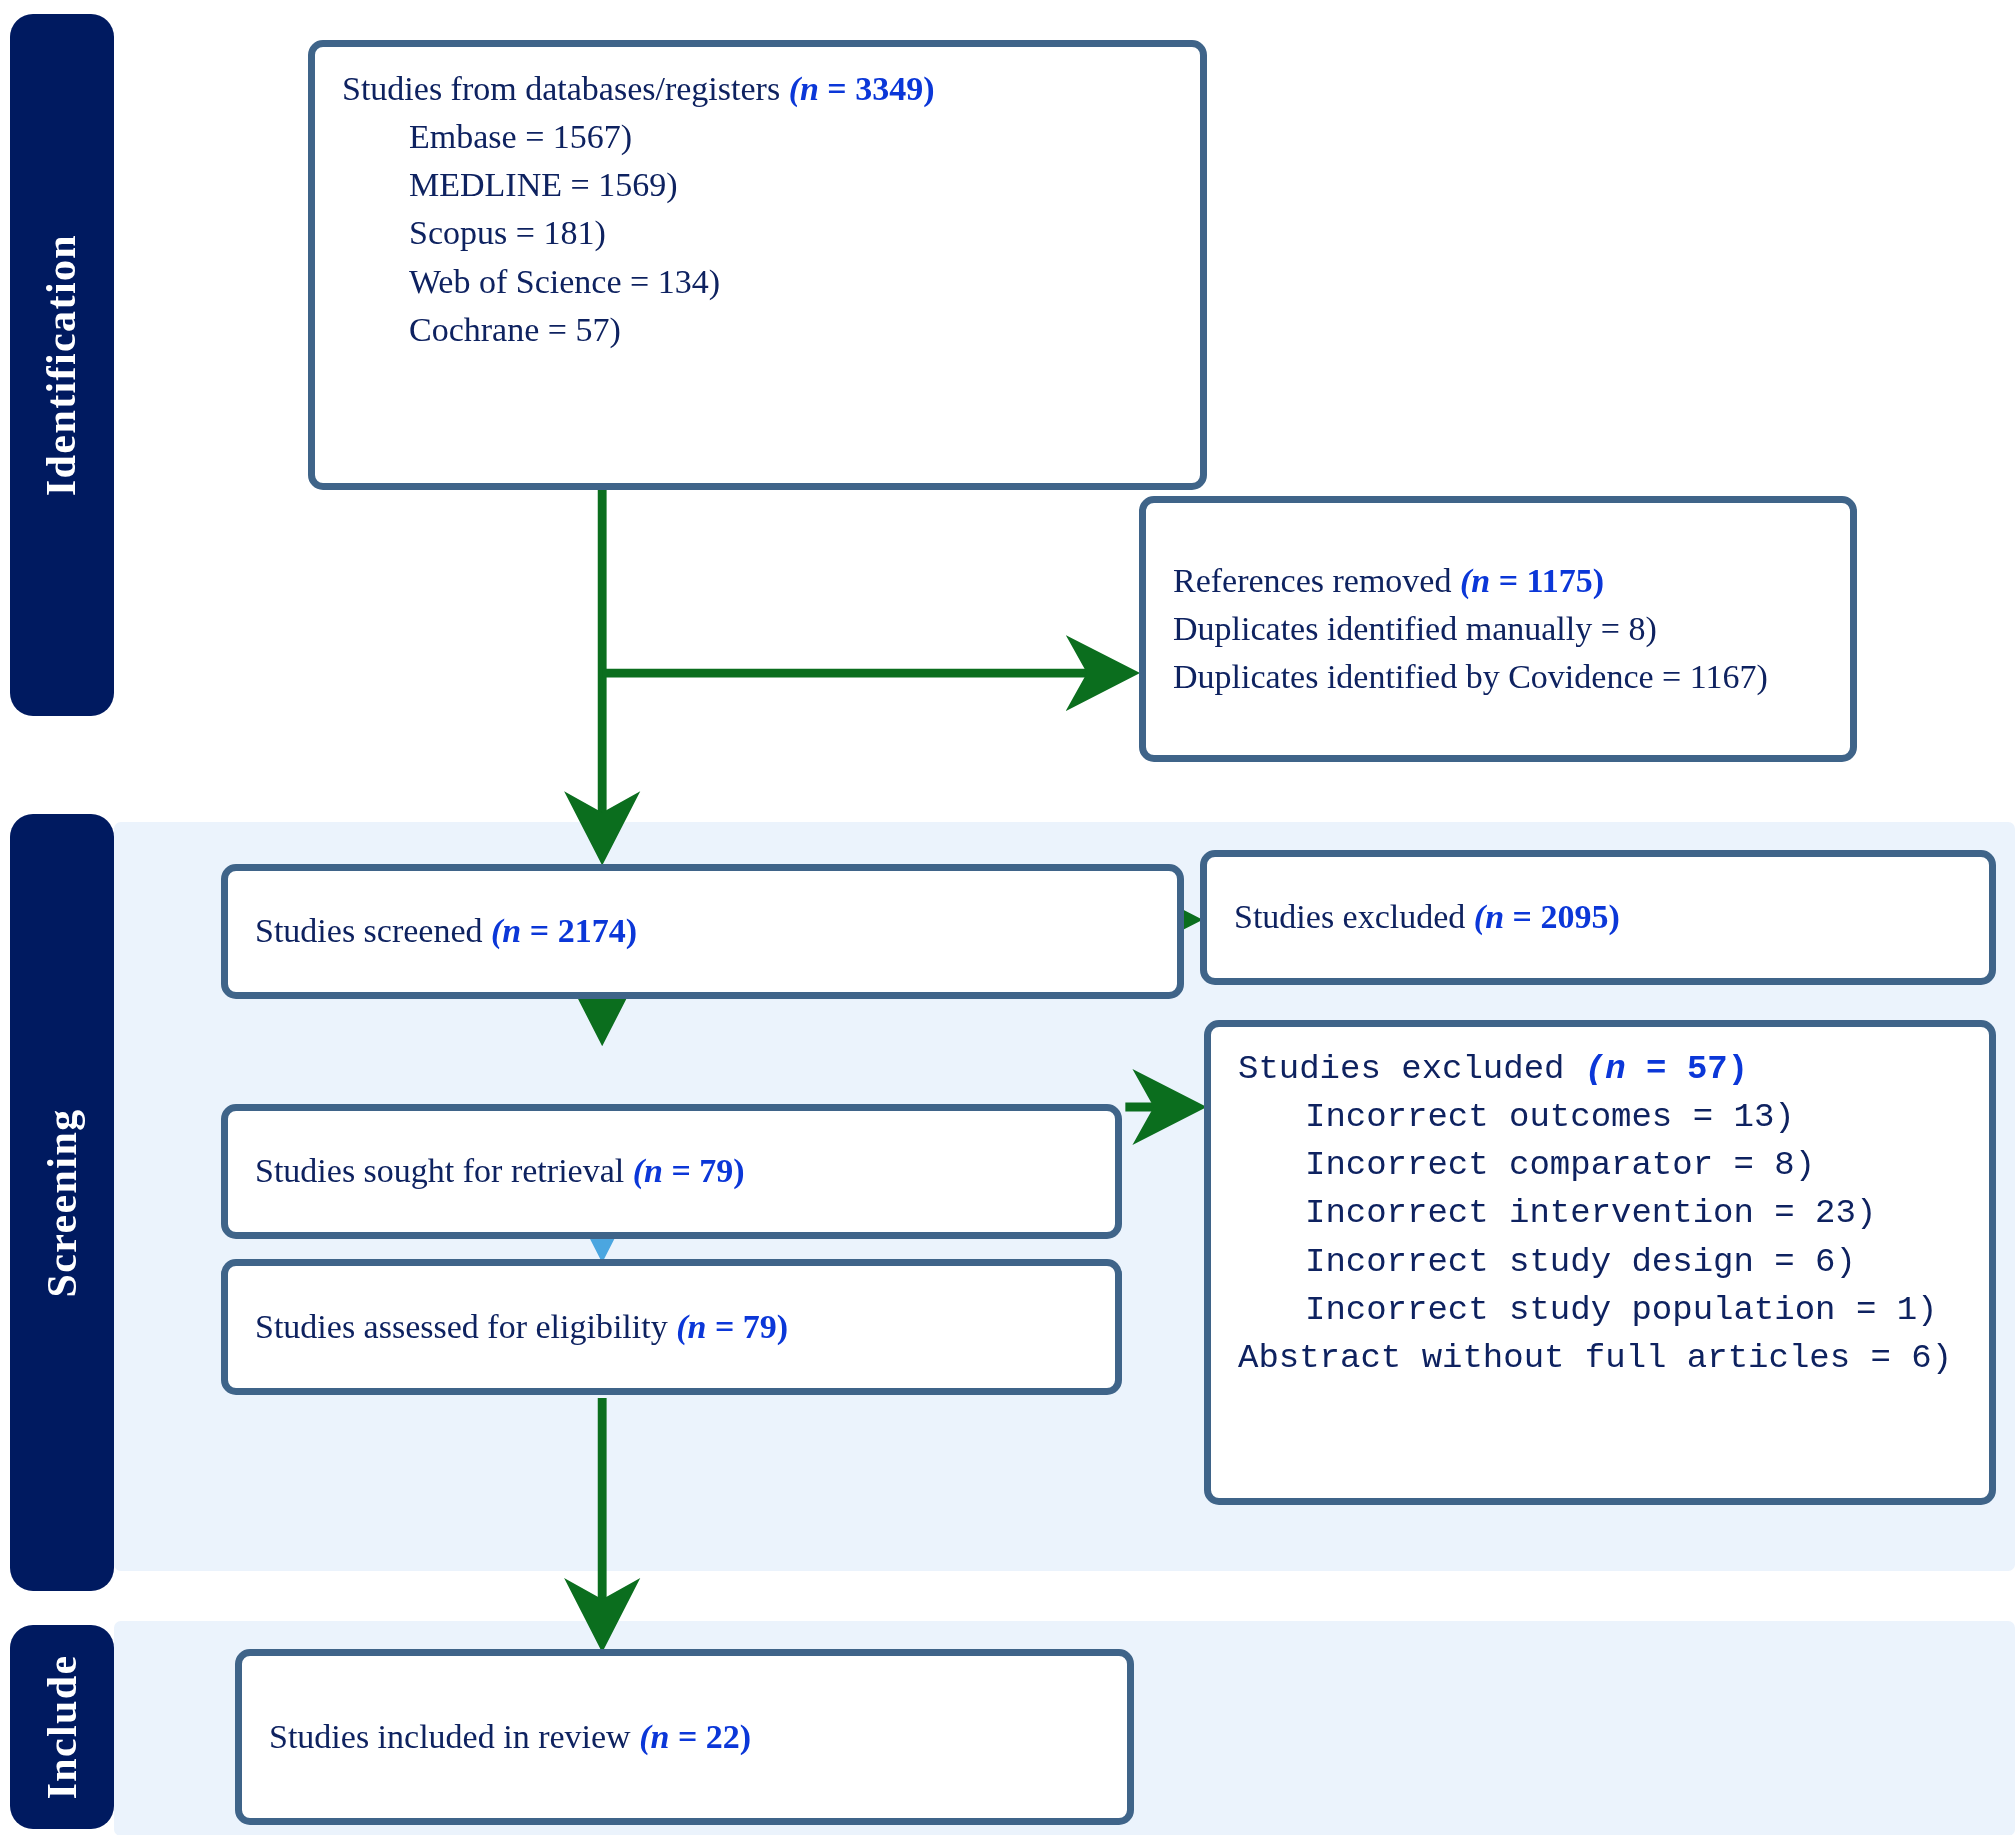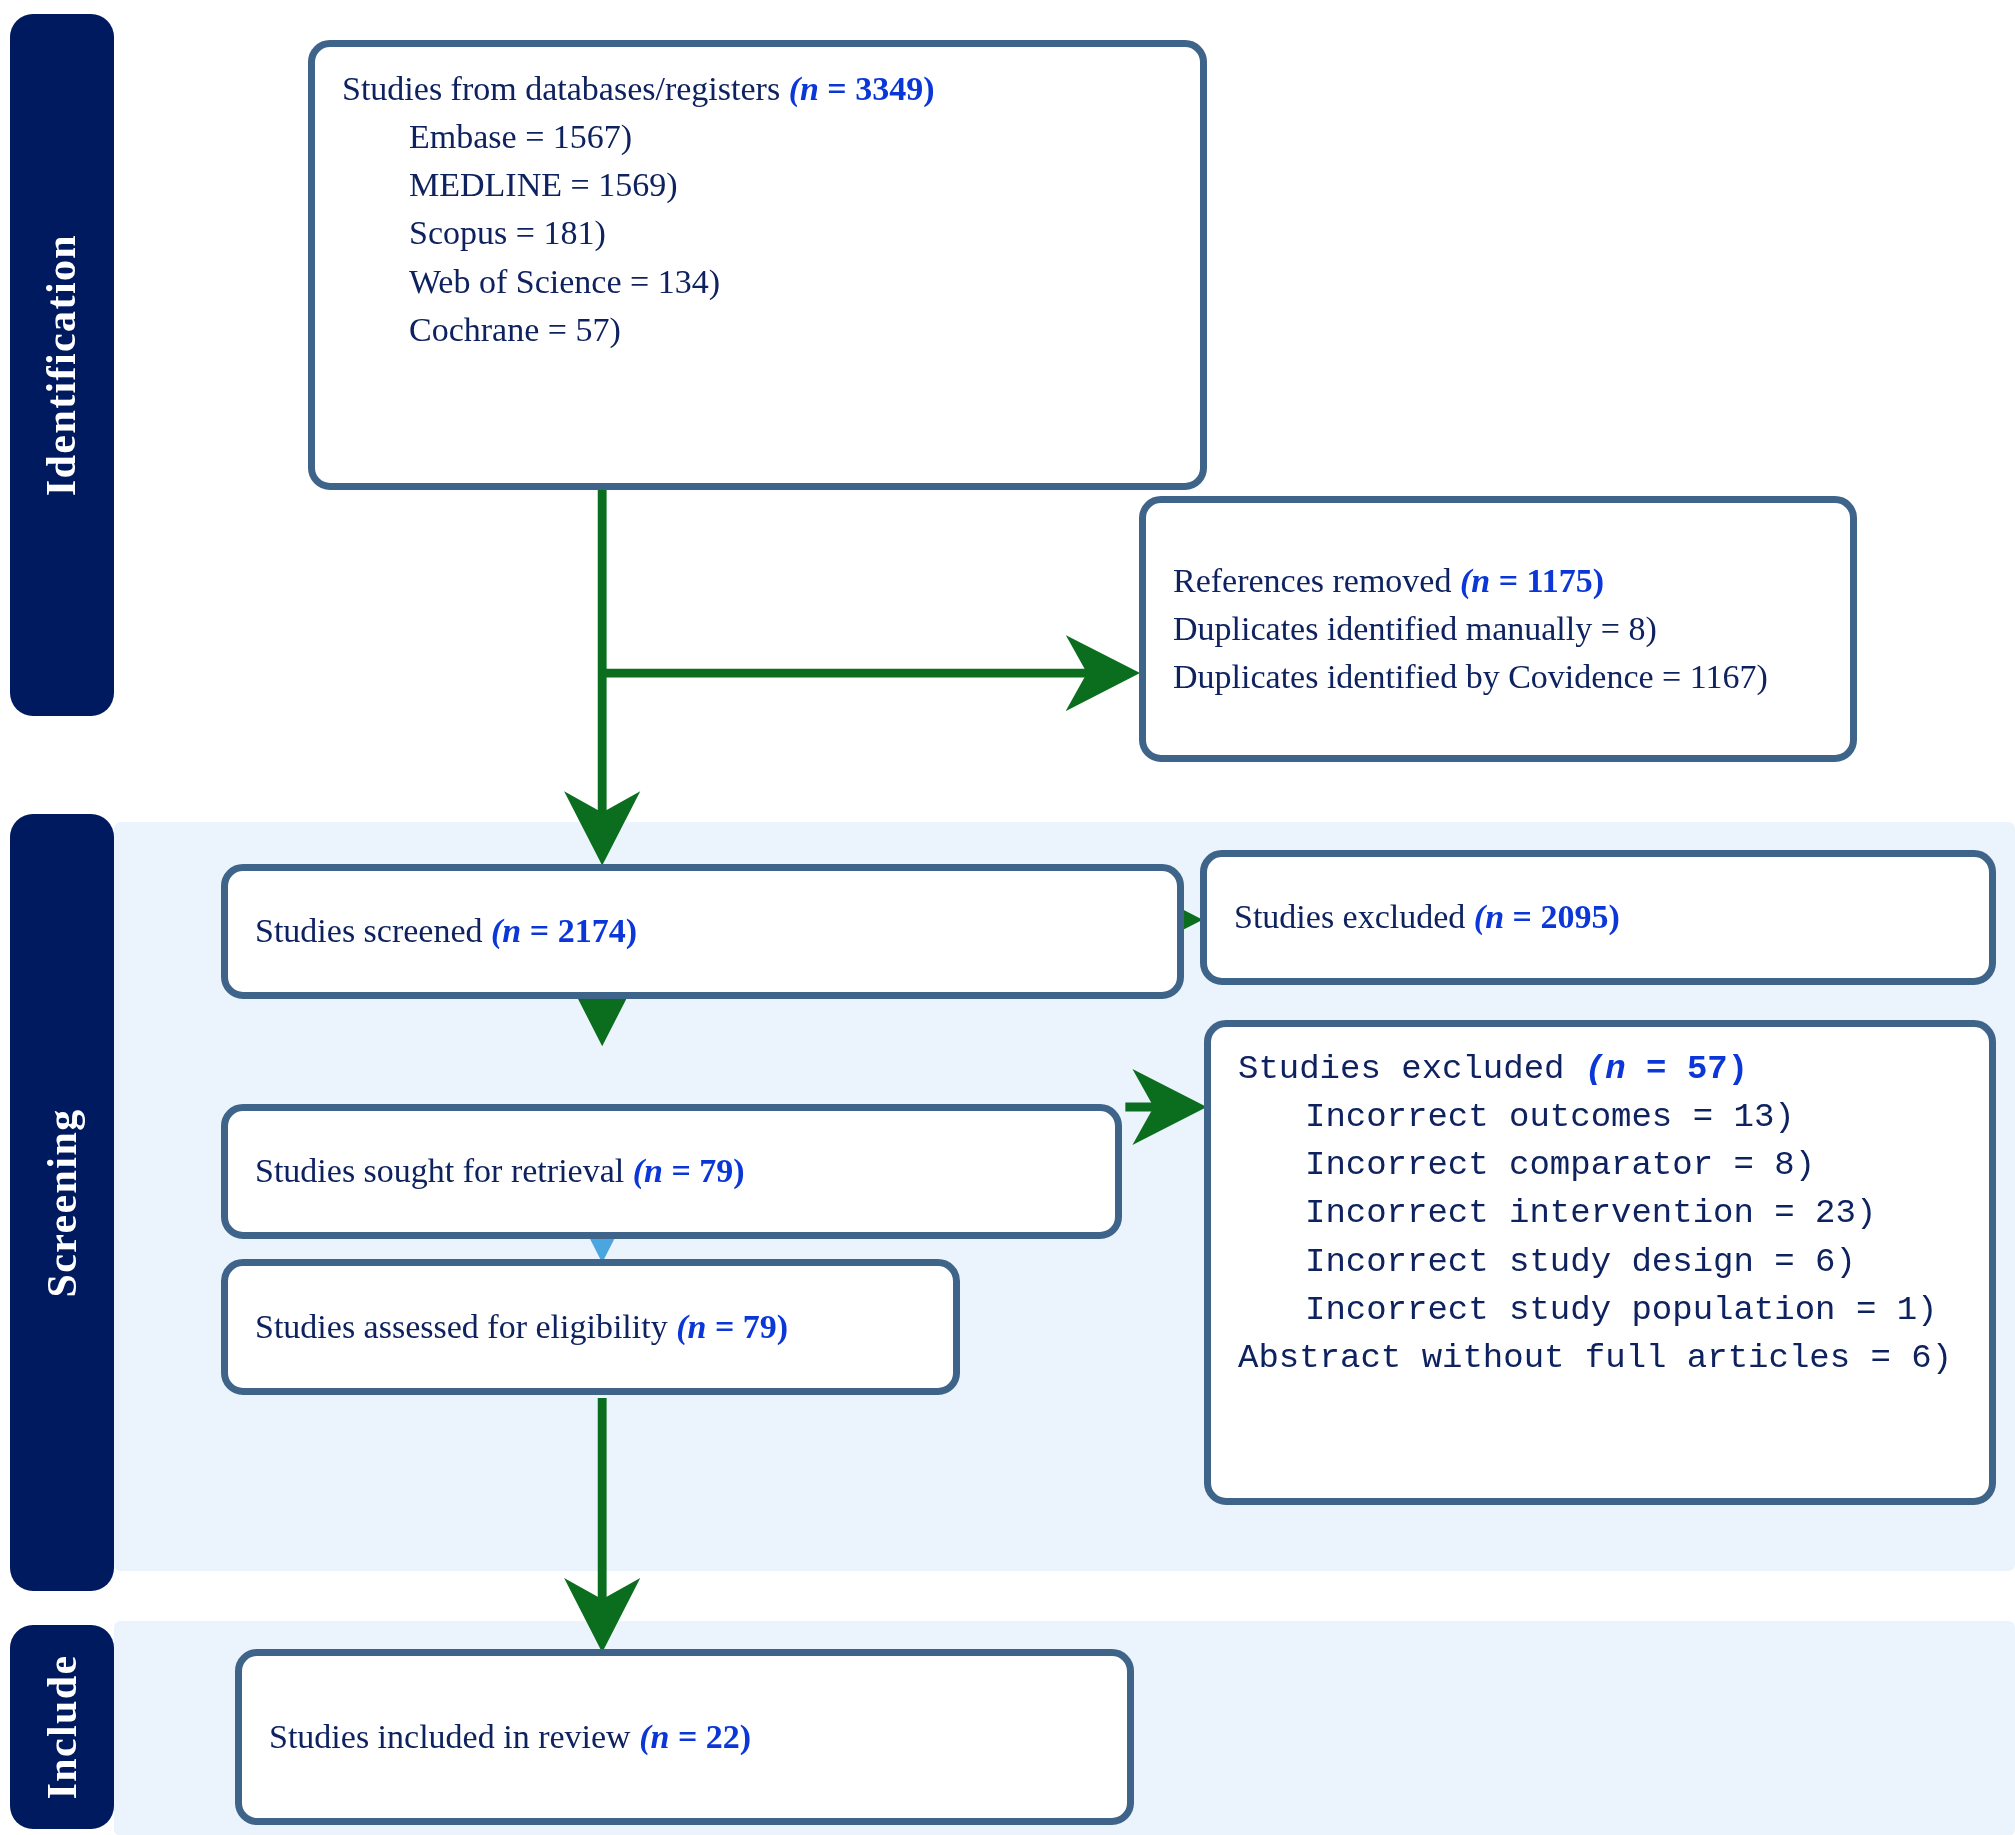--- a/index.html
+++ b/index.html
@@ -46,21 +46,21 @@
   }
   #stage-identification { left: 9.5px;  top: 13.6px;   width: 104px; height: 702px; }
   #stage-screening      { left: 9.5px;  top: 814px; width: 104px; height: 777px; }
   #stage-include        { left: 9.5px;  top: 1625px; width: 104px; height: 204px; }
 
   
   .box {
     position: absolute;
     background: #ffffff;
     border: 7.5px solid #3F6489;
-    border-radius: 22px;
+    border-radius: 15px;
     box-sizing: border-box;
     padding: 17.7px 27px;
     color: #0E2260;
     font-size: 34px;
     line-height: 1.42;
   }
   .box .headline {
     white-space: nowrap;
   }
   .box .sub {
@@ -71,21 +71,21 @@
   .nb { color: #0B37D8; font-weight: bold; }
   .it { font-style: italic; }
 
   
   #box-databases        { left: 308px;  top: 40px;   width: 899px; height: 450px;  }
   #box-references-removed { left: 1139px; top: 496px;  width: 718px; height: 266px;  display:flex; flex-direction:column; justify-content:center; }
   #box-screened         { left: 221px;  top: 864px; width: 963px; height: 135px;  display:flex; align-items:center; }
   #box-excluded-2095    { left: 1200px; top: 850px; width: 796px; height: 135px;  display:flex; align-items:center; }
   #box-sought           { left: 221px;  top: 1104px; width: 901px; height: 135px;  display:flex; align-items:center; }
   #box-excluded-57      { left: 1204px; top: 1020px; width: 792px; height: 485px; font-family: Liberation Mono, monospace;  }
-  #box-assessed         { left: 221px;  top: 1259px; width: 739px; height: 136px;  display:flex; align-items:center; }
+  #box-assessed         { left: 221px;  top: 1259px; width: 901px; height: 136px;  display:flex; align-items:center; }
   #box-included         { left: 235px;  top: 1649px; width: 899px; height: 176px;  display:flex; align-items:center; }
 
   
   #connectors {
     position: absolute;
     left: 0; top: 0;
     width: 2015px;
     height: 1836px;
     pointer-events: none;
   }

